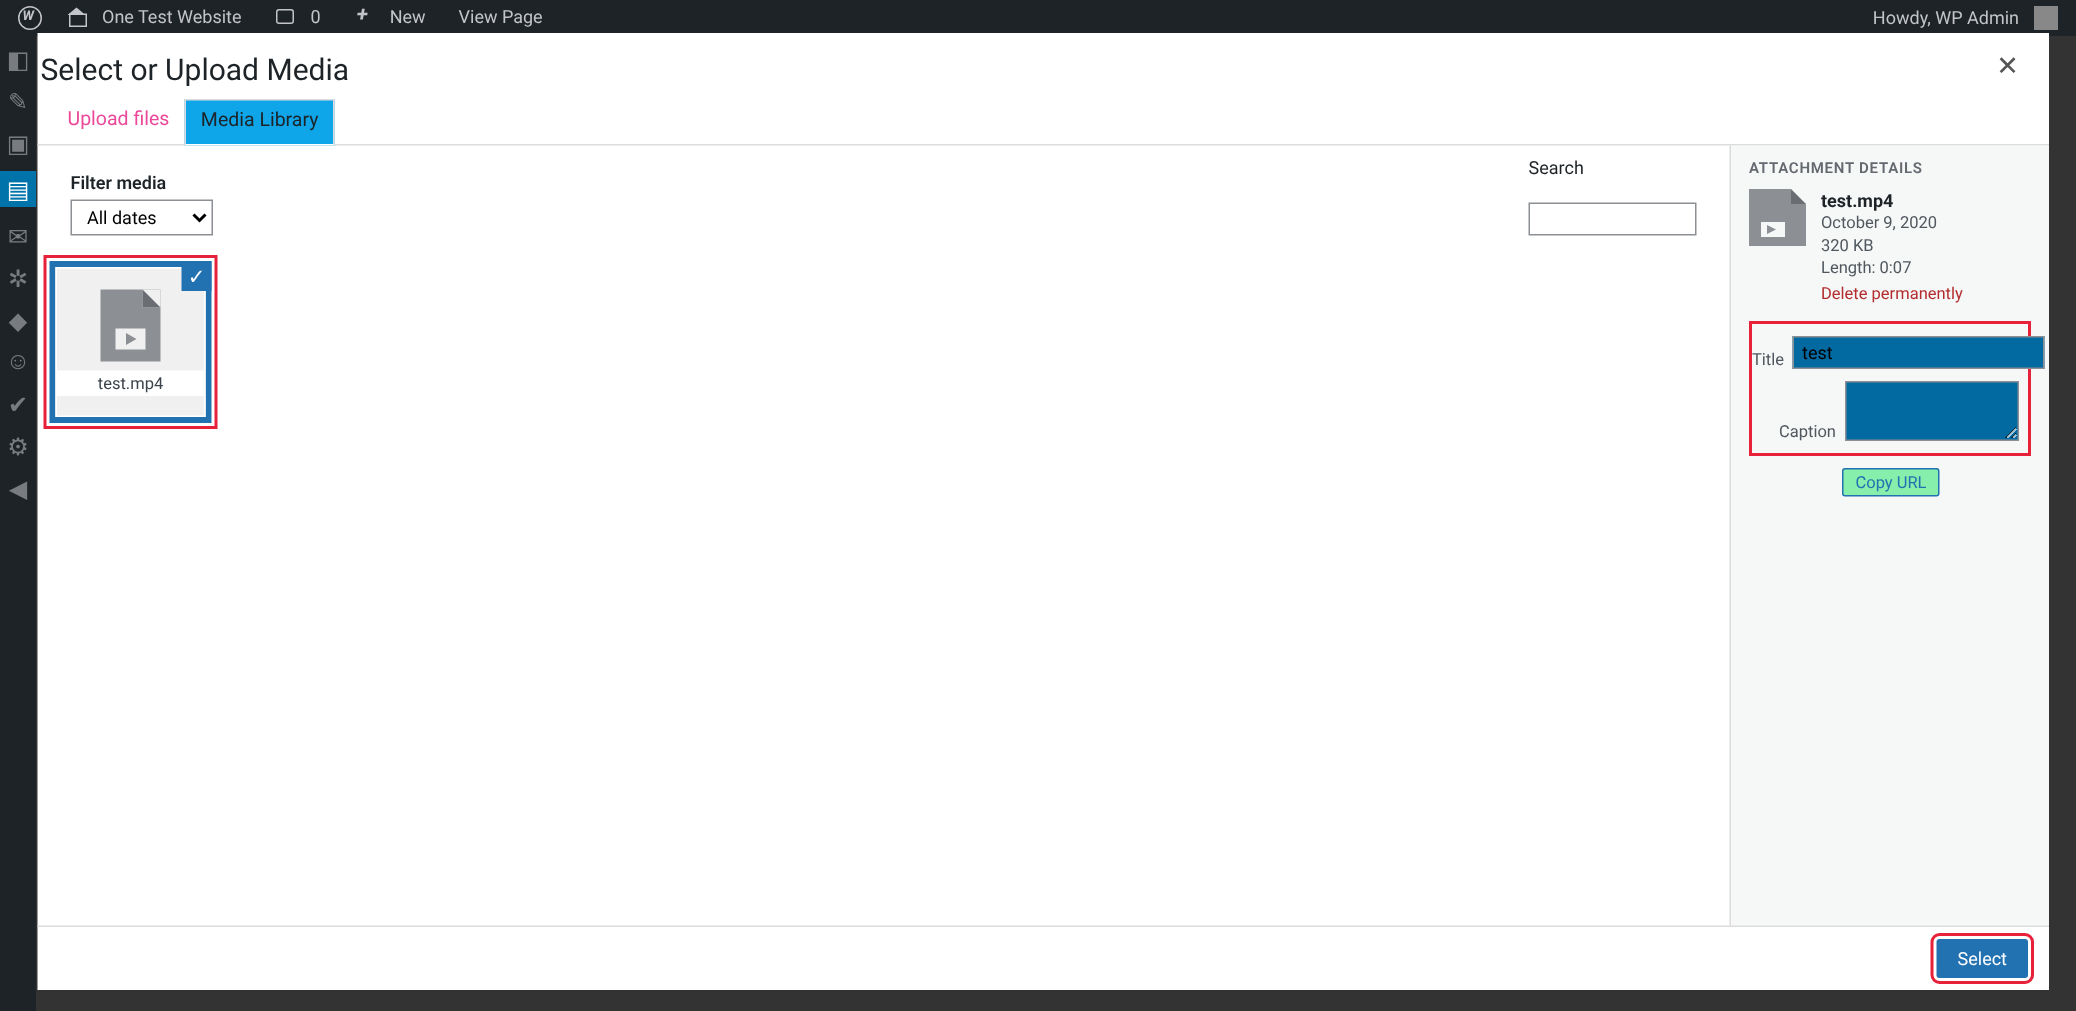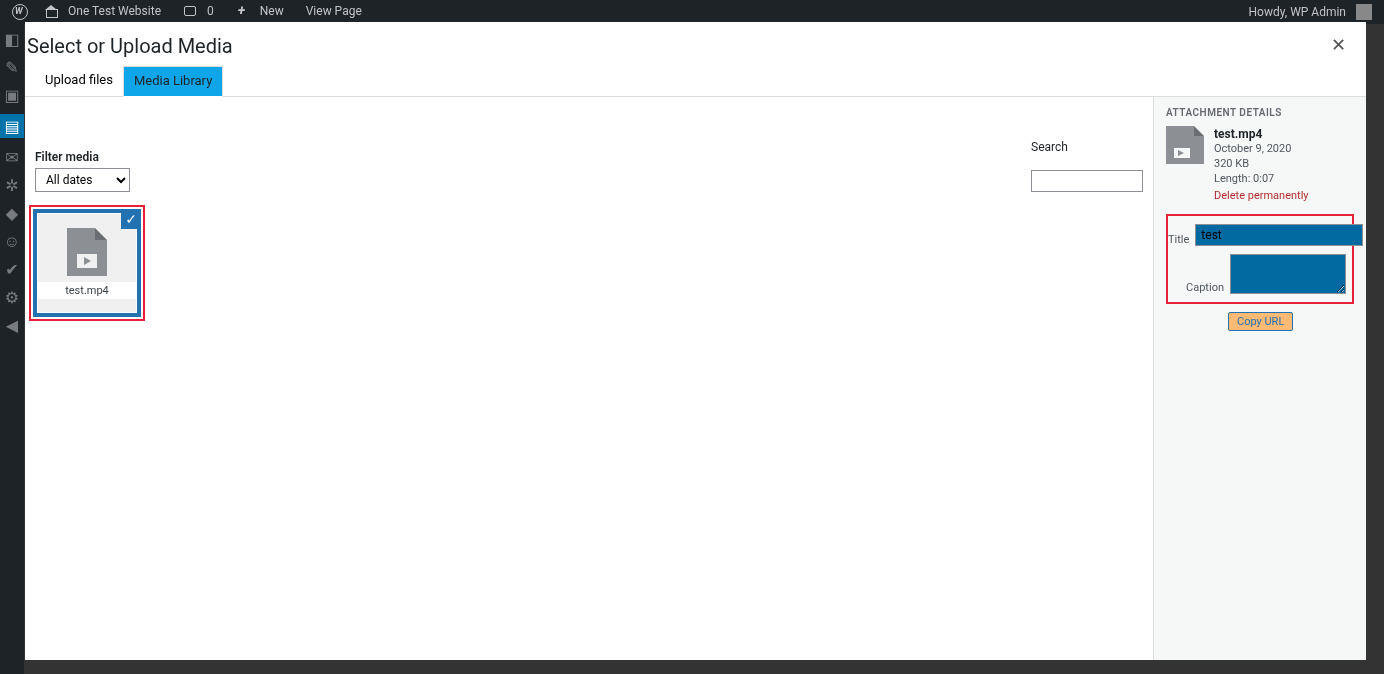--- a/index.html
+++ b/index.html
@@ -25,27 +25,27 @@
 
   
   .modal-backdrop { position:absolute; left:24px; top:24px; right:0; bottom:0; background:#333; }
   .modal { position:absolute; left:25px; top:22px; right:18px; bottom:14px; background:#fff; display:flex; flex-direction:column; }
 
   .modal-header { padding: 12px 16px 8px 2px; display:flex; justify-content:space-between; align-items:flex-start; }
   .modal-title { font-size: 20px; font-weight:400; color:#1d2327; }
   .modal-close { font-size:18px; color:#555; cursor:pointer; line-height:1; padding:2px 4px;}
 
   .modal-tabs { display:flex; padding: 0 10px; border-bottom:1px solid #dcdcde; }
-  .modal-tabs .tab { padding:6px 10px 8px; font-size:13px; color:#000000; cursor:pointer; }
+  .modal-tabs .tab { padding:6px 10px 8px; font-size:13px; color:#ec4899; cursor:pointer; }
   .modal-tabs .tab.active { color:#1d2327; border:1px solid #dcdcde; border-bottom:1px solid #fff; margin-bottom:-1px; background:#0ea5e9; }
 
   .modal-body { flex:1; display:flex; min-height:0; }
 
   .media-left { flex:1; display:flex; flex-direction:column; border-right:1px solid #dcdcde; min-width:0;}
-  .media-toolbar { padding:8px 10px 6px; display:flex; justify-content:space-between; align-items:flex-end; border-bottom:1px solid transparent;margin-top:35px;}
+  .media-toolbar { padding:8px 22px 6px; display:flex; justify-content:space-between; align-items:flex-end; border-bottom:1px solid transparent;}
   .filter-block { display:flex; flex-direction:column; gap:4px;}
   .filter-block label { font-size:12px; color:#1d2327; font-weight:600;}
   .filter-block select { font-size:12px; padding:3px 20px 3px 6px; border:1px solid #8c8f94; background:#fff; appearance:auto;}
   .search-block { display:flex; flex-direction:column; gap:16px;}
   .search-block label { font-size:12px; color:#1d2327; }
   .search-block input { width:112px; font-size:12px; padding:3px 6px; border:1px solid #8c8f94;}
 
   .media-grid { flex:1; padding:6px 4px; overflow:auto; }
   .media-item { width:108px; height:108px; border:4px solid #2271b1; position:relative; display:flex; flex-direction:column; align-items:center; justify-content:center; cursor:pointer; outline:2px solid #e8213a; outline-offset:2px; margin:4px;}
   .media-item-inner { width:100%; height:100%; background:#f0f0f1; display:flex; flex-direction:column; align-items:center; justify-content:center; gap:6px; border:1px solid #fff;}
@@ -69,21 +69,21 @@
 
   .field-box { border:2px solid #e8213a; padding:8px 6px 8px 0; margin-bottom:8px;}
   .field-row { display:flex; align-items:flex-end; margin-bottom:8px; gap:6px;}
   .field-row:last-child{margin-bottom:0;}
   .field-row label { width:56px; text-align:right; font-size:11px; padding-top:4px; color:#50575e;}
   .field-row input, .field-row textarea { flex:1; border:1px solid #8c8f94; font-size:12px; padding:3px 5px; background:#0369a1; font-family:inherit;}
   .field-row textarea { height:40px; resize:both;}
   .plain-row { display:flex; align-items:center; gap:6px; margin-bottom:8px;}
   .plain-row label{ width:56px; text-align:right; font-size:11px;}
   .plain-row input{ flex:1; border:1px solid #8c8f94; font-size:12px; padding:3px 5px; background:#fff;}
-  .copy-btn { margin-left:62px; font-size:11px; padding:2px 8px; border:1px solid #2271b1; color:#2271b1; background:#fdba74; cursor:pointer; border-radius:2px;}
+  .copy-btn { margin-left:62px; font-size:11px; padding:2px 8px; border:1px solid #2271b1; color:#2271b1; background:#86efac; cursor:pointer; border-radius:2px;}
 
   .modal-footer { border-top:1px solid #dcdcde; padding:8px 14px; display:flex; justify-content:flex-end;}
   .select-btn { background:#2271b1; color:#fff; border:none; padding:6px 14px; font-size:12px; cursor:pointer; outline:2px solid #e8213a; outline-offset:2px; border-radius:2px;}
 </style>
 </head>
 <body>
 
 <div class="adminbar">
   <div class="adminbar-left">
     <span>
@@ -191,13 +191,16 @@
         <div class="field-row">
           <label>Caption</label>
           <textarea style=""></textarea>
         </div>
       </div>
 
       <button class="copy-btn">Copy URL</button>
     </div>
   </div>
 
+  <div class="modal-footer">
+    <button class="select-btn">Select</button>
+  </div>
 </div>
 
 </body></html>

